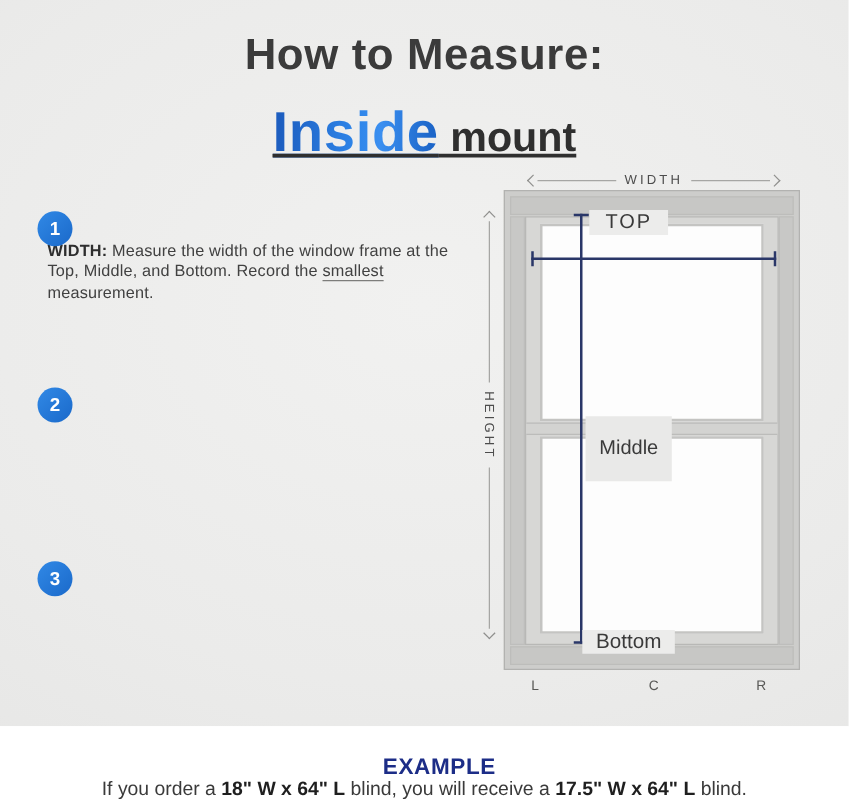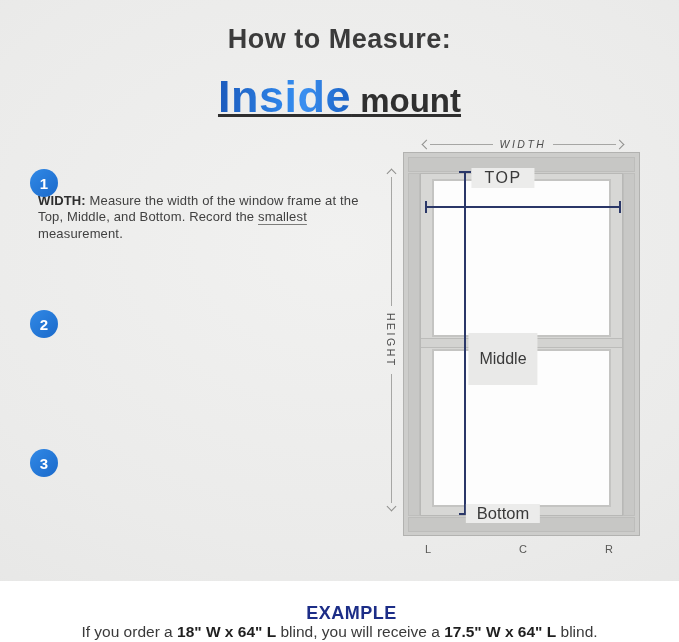--- a/index.html
+++ b/index.html
@@ -8,21 +8,21 @@
   .canvas { position:relative; width:679px; height:642px; overflow:hidden; background:#fff; }
 
   
   .main {
     position:absolute; left:0; top:0; width:679px; height:581px;
     background: radial-gradient(110% 95% at 50% 42%, #f1f1f0 0%, #ebebea 55%, #e4e4e3 100%);
   }
 
   
   .title-block { position:absolute; left:0; top:24px; width:679px; text-align:center; color:#3b3b3b; }
-  .title-line1 { font-size:27px; font-weight:700; letter-spacing:0.5px; }
+  .title-line1 { font-size:35px; font-weight:700; letter-spacing:0.5px; }
   .title-line2 { margin-top:16px; font-size:33px; font-weight:700; color:#2f2f2f;text-decoration:underline; }
   .title-highlight { font-size:45px; font-weight:700; color:#2173db; letter-spacing:0.5px; }
   @supports (-webkit-background-clip:text) {
     .title-highlight {
       background:linear-gradient(92deg,#1d5ec0 5%,#2e85e9 50%,#3b8ff0 65%,#1d66c9 95%);
       -webkit-background-clip:text; background-clip:text; color:transparent;
     }
   }
 
   
@@ -37,21 +37,21 @@
   .step-body {
     margin:24px 0 0 10px; width:335px;
     font-size:13px; line-height:1.26; color:#414141; letter-spacing:0.15px;
   }
   .step-lead { font-weight:700; color:#2e2e2e; }
   .step-underline { text-decoration:underline; text-underline-offset:3px; text-decoration-thickness:1px; text-decoration-color:#7d7d7b; }
 
   
   .diagram { position:absolute; left:383px; top:132px; width:296px; height:436px; }
 
-  .harrow { position:absolute; left:40px; top:6px; width:200px; height:12px; display:flex; align-items:center; color:#4c4c4c;font-style:italic; }
+  .harrow { position:absolute; left:40px; top:6px; width:200px; height:12px; display:flex; align-items:center; color:#4c4c4c; }
   .harrow .aline { flex:1; height:1px; background:#a6a6a4; }
   .arrow-label { font-size:10.5px; letter-spacing:2.5px; padding:0 7px; color:#4c4c4c; }
   .chev { width:7px; height:7px; border-left:1.5px solid #8f8f8d; border-bottom:1.5px solid #8f8f8d; flex:none; }
   .chev-left  { transform:rotate(45deg); }
   .chev-right { transform:rotate(225deg); }
   .chev-up    { transform:rotate(135deg); }
   .chev-down  { transform:rotate(-45deg); }
 
   .varrow { position:absolute; left:2px; top:38px; height:340px; width:12px; display:flex; flex-direction:column; align-items:center; }
   .varrow .aline { flex:1; width:1px; background:#a6a6a4; }

